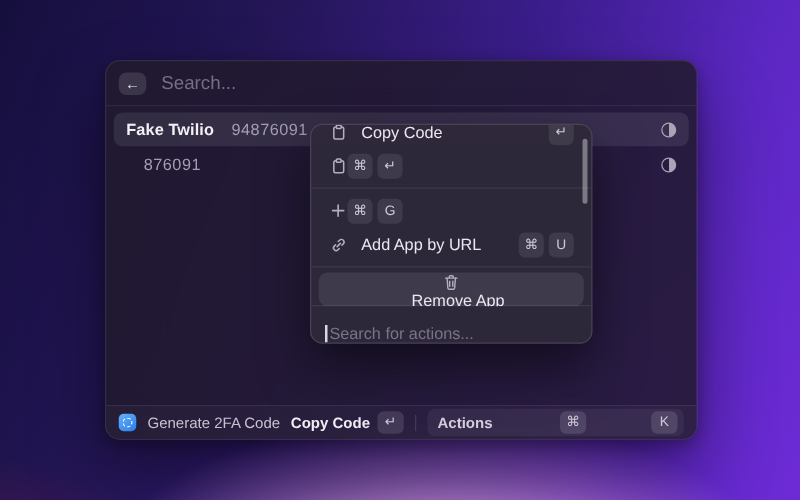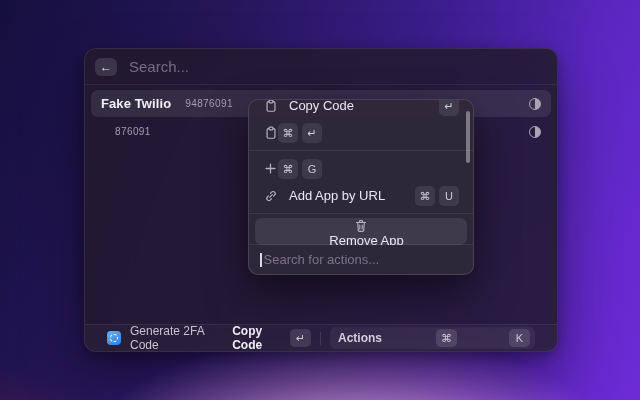--- a/index.html
+++ b/index.html
@@ -35,32 +35,32 @@
   .hdiv { height:1px; background:rgba(255,255,255,0.07); }
 
   
   .list { padding:5px 6px; }
   .row {
     display:flex; align-items:center; height:27px; padding:0 10px;
     border-radius:7px; margin-bottom:1px;
   }
   .row.selected { background:rgba(255,255,255,0.085); }
   .row .name { font-size:13px; font-weight:700; color:#f2f0f6; letter-spacing:0.1px;text-align:center; }
-  .row .code { font-size:10px; color:#a49eb2; margin-left:14px; letter-spacing:0.4px; }
+  .row .code { font-size:13px; color:#a49eb2; margin-left:14px; letter-spacing:0.4px; }
   .row .spacer { flex:1; }
   .timer {
     width:12px; height:12px; border-radius:50%;
     border:1.5px solid #aaa4b6;
     background:linear-gradient(90deg, transparent 50%, #aaa4b6 50%);
   }
 
   
   .footer {
     position:absolute; left:0; right:0; bottom:0; height:27px;
-    display:flex; align-items:center; padding:0 22px;
+    display:flex; align-items:center; padding:0 10px;
     border-top:1px solid rgba(255,255,255,0.08);
     background:rgba(255,255,255,0.025);
     border-radius:0 0 12px 12px;
   }
   .ext-icon {
     width:14px; height:14px; border-radius:4px; flex:0 0 auto;
     background:linear-gradient(145deg,#62b2f8,#2b7de9);
     display:flex; align-items:center; justify-content:center;
   }
   .ext-icon .dial {
@@ -102,21 +102,21 @@
   .action-row .keys { display:flex; gap:4px; }
   .akbd {
     min-width:20px; height:20px; padding:0 4px; border-radius:5px;
     background:rgba(255,255,255,0.09); color:#cfc9da;
     font-size:11px; line-height:20px; text-align:center;
   }
   .pdiv { height:1px; background:rgba(255,255,255,0.08); margin:4px -6px; }
   .popup-search {
     position:absolute; left:0; right:0; bottom:0; height:30px;
     border-top:1px solid rgba(255,255,255,0.08);
-    display:flex; align-items:center; padding:0 11px;
+    display:flex; align-items:flex-end; padding:0 11px;
   }
   .caret { width:1.5px; height:14px; background:#dad6e2; margin-right:2px; animation:blink 1.1s steps(1) infinite; }
   @keyframes blink { 50% { opacity:0; } }
   .popup-search .ph { font-size:13px; color:#7b7489; }
   .pscrollbar {
     position:absolute; right:3px; top:11px; width:4px; height:52px;
     border-radius:2px; background:rgba(255,255,255,0.38);
   }
   svg { display:block; }
 </style>

